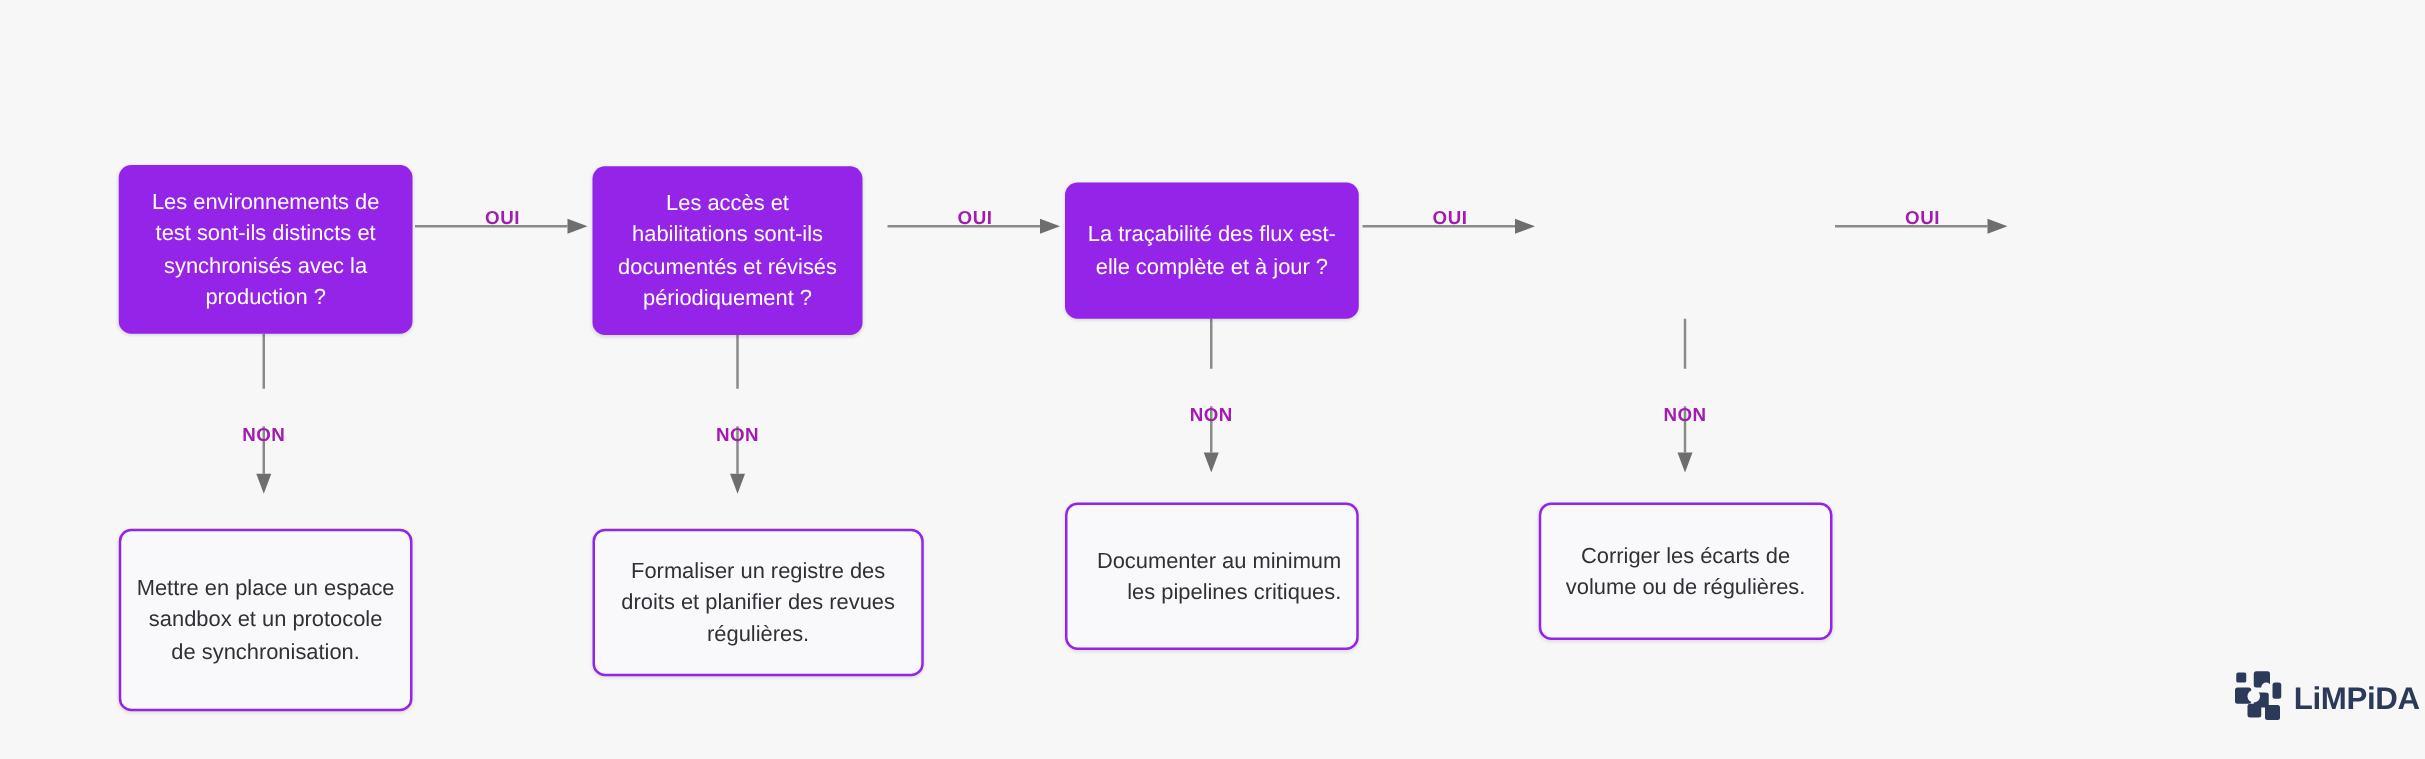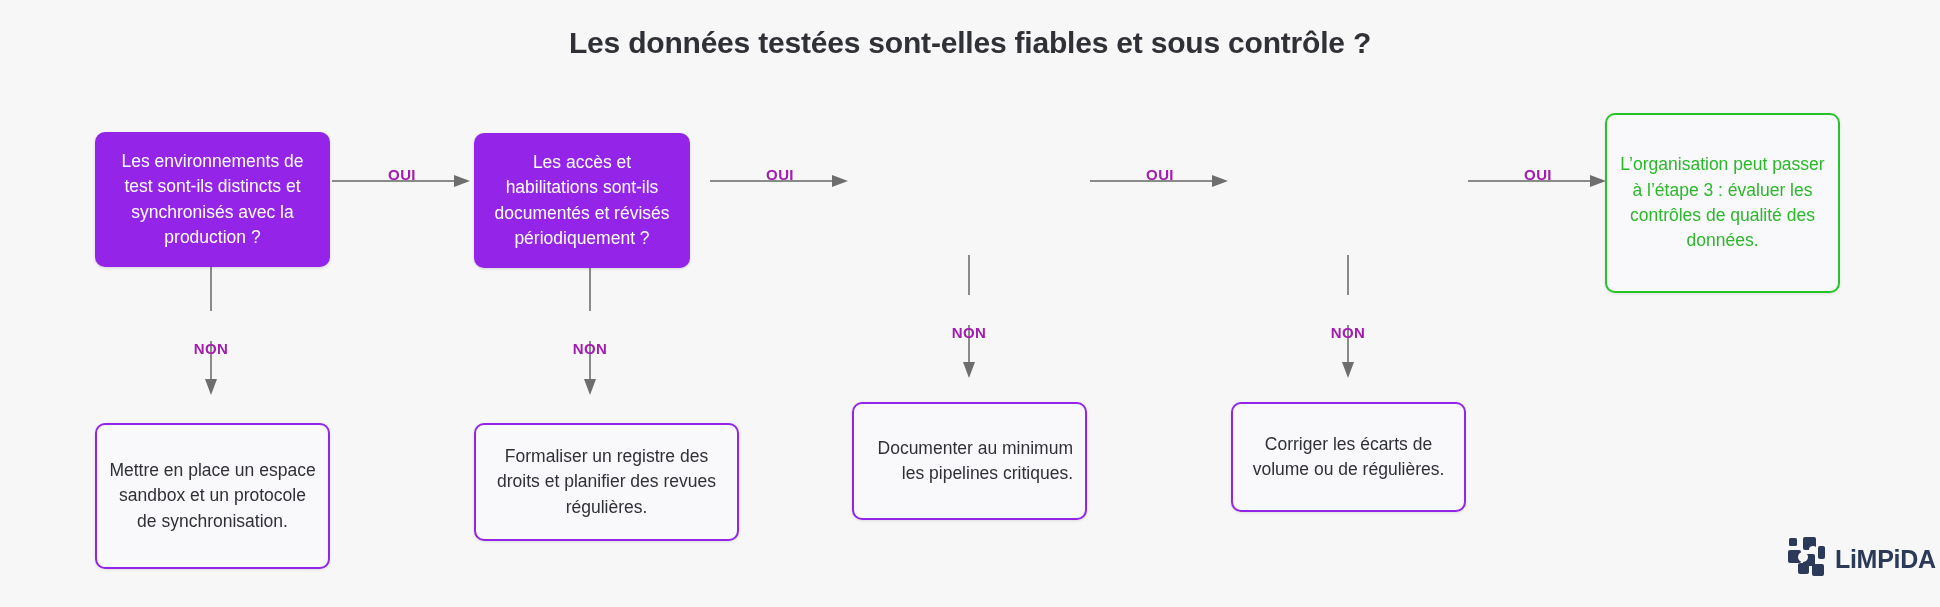--- a/index.html
+++ b/index.html
@@ -113,21 +113,20 @@
     color: #2b3a58;
     letter-spacing: -0.3px;
     line-height: 1;
   }
 </style>
 </head>
 <body>
 
 <div id="canvas">
 
-  <div id="page-title">Les données testées sont-elles fiables et sous contrôle ?</div>
 
   <div class="connector" style="left:332px; top:174px; width:140px; height:14px;">
     <svg width="140" height="14" viewBox="0 0 140 14">
       <line x1="0" y1="7" x2="122" y2="7" stroke="#8a8a8a" stroke-width="2"></line>
       <polygon points="122,1 138,7 122,13" fill="#6e6e6e"></polygon>
     </svg>
   </div>
   <div class="edge-label" style="left:332px; top:170px; width:140px; transform:translateY(-24px);">OUI</div>
 
   <div class="connector" style="left:710px; top:174px; width:140px; height:14px;">
@@ -187,23 +186,23 @@
       <line x1="7" y1="70" x2="7" y2="107" stroke="#8a8a8a" stroke-width="2"></line>
       <polygon points="1,107 13,107 7,123" fill="#6e6e6e"></polygon>
     </svg>
   </div>
   <div class="edge-label" style="left:1288px; top:304px; width:120px;">NON</div>
 
   <div class="qbox" style="left:95px; top:132px; width:235px; height:135px;">Les environnements de test sont-ils distincts et synchronisés avec la production ?</div>
 
   <div class="qbox" style="left:474px; top:133px; width:216px; height:135px;">Les accès et habilitations sont-ils documentés et révisés périodiquement ?</div>
 
-
-
-  <div class="gbox" style="left:1605px; top:113px; width:235px; height:180px;">L’organisation peut passer à l’étape 3 : évaluer les contrôles de qualité des données.</div>
+  <div class="qbox" style="left:852px; top:146px; width:235px; height:109px;">La traçabilité des flux est-elle complète et à jour ?</div>
+
+
 
   <div class="abox" style="left:95px; top:423px; width:235px; height:146px;">Mettre en place un espace sandbox et un protocole de synchronisation.</div>
 
   <div class="abox" style="left:474px; top:423px; width:265px; height:118px;">Formaliser un registre des droits et planifier des revues régulières.</div>
 
   <div class="abox" style="left:852px; top:402px; width:235px; height:118px;text-align:right;">Documenter au minimum les pipelines critiques.</div>
 
   <div class="abox" style="left:1231px; top:402px; width:235px; height:110px;">Corriger les écarts de volume ou de régulières.</div>
 
   <div id="brand-logo">

